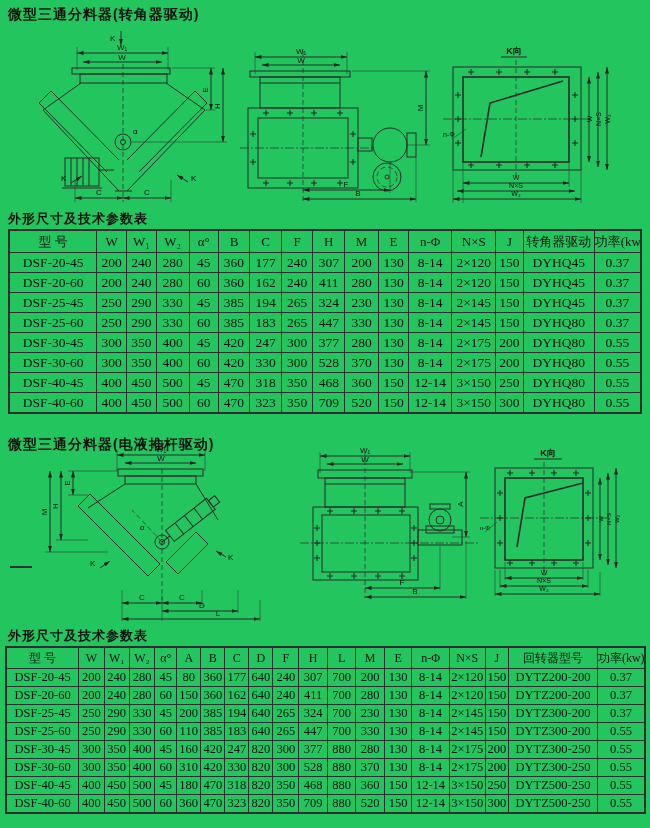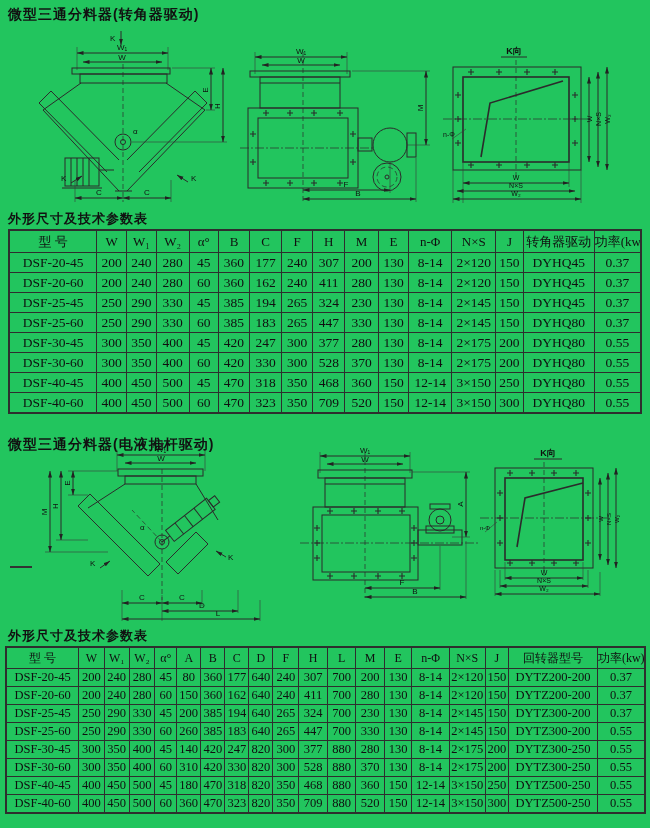--- a/index.html
+++ b/index.html
@@ -735,42 +735,42 @@
             <td>150</td>
             <td>DYTZ300-200</td>
             <td>0.37</td>
           </tr>
           <tr>
             <td>DSF-25-60</td>
             <td>250</td>
             <td>290</td>
             <td>330</td>
             <td>60</td>
-            <td>260</td>
+            <td>110</td>
             <td>385</td>
             <td>183</td>
             <td>640</td>
             <td>265</td>
             <td>447</td>
             <td>700</td>
             <td>330</td>
             <td>130</td>
             <td>8-14</td>
             <td>2×145</td>
             <td>150</td>
             <td>DYTZ300-200</td>
             <td>0.55</td>
           </tr>
           <tr>
             <td>DSF-30-45</td>
             <td>300</td>
             <td>350</td>
             <td>400</td>
             <td>45</td>
-            <td>140</td>
+            <td>160</td>
             <td>420</td>
             <td>247</td>
             <td>820</td>
             <td>300</td>
             <td>377</td>
             <td>880</td>
             <td>280</td>
             <td>130</td>
             <td>8-14</td>
             <td>2×175</td>

